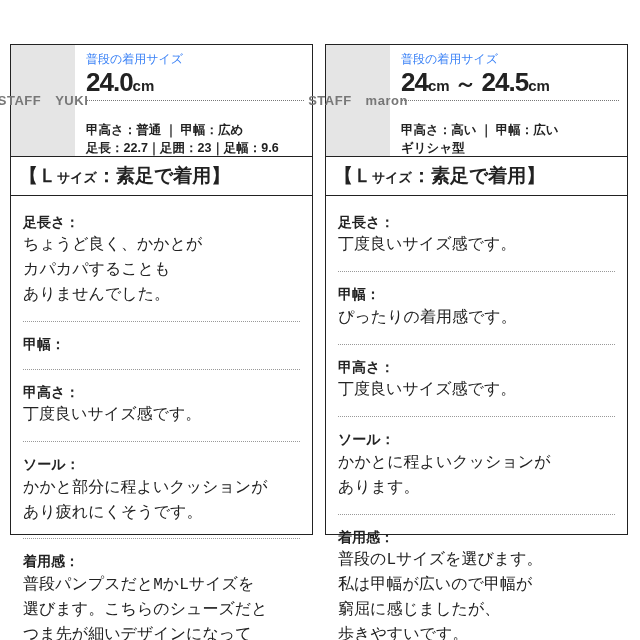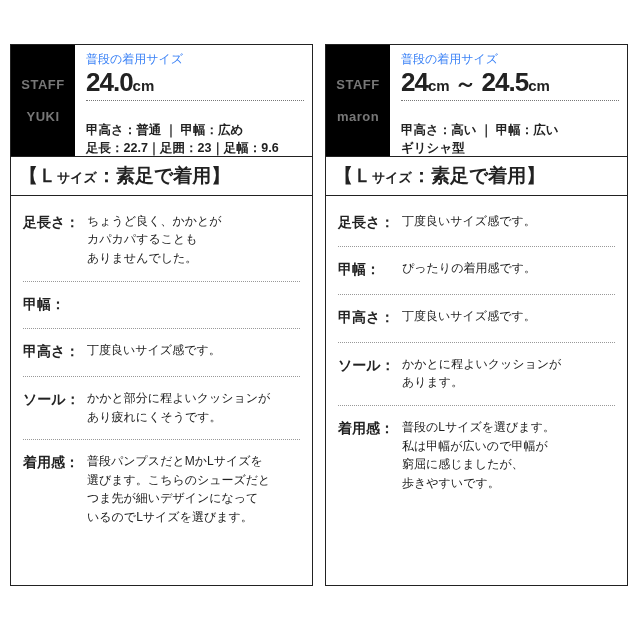--- a/index.html
+++ b/index.html
@@ -19,23 +19,23 @@
   
   .info-card {
     border:1px solid #222222;
     display:flex;
     height:113px;
     background:#ffffff;
   }
   .staff-panel {
     width:64px;
     flex:none;
-    background:#000000;
-    display:flex;
-    flex-direction:column;
+    background:#e5e5e5;
+    display:flex;
+    flex-direction:row;
     align-items:center;
     justify-content:center;
     color:#777777;
     font-weight:bold;
     font-size:13px;
     line-height:1.35;
     letter-spacing:0.5px;
     gap:14px;
   }
   .info-main { flex:1; padding:7px 8px 4px 11px; overflow:hidden; }
@@ -49,47 +49,48 @@
   }
   .size-num { font-size:26px; font-weight:bold; letter-spacing:-1px; }
   .size-unit { font-size:15px; font-weight:bold; }
   .size-sep { font-size:22px; font-weight:bold; margin:0 5px; }
   .detail-line { font-size:12.5px; font-weight:bold; line-height:1.45; white-space:nowrap; }
 
   
   .review-card {
     border:1px solid #222222;
     margin-top:-1px;
-    height:430px;
+    height:379px;
     display:flex;
     flex-direction:column;
     background:#ffffff;
   }
   .review-header {
     border-bottom:1px solid #222222;
     padding:8px 10px 7px 8px;
     font-weight:bold;
     line-height:1.2;
   }
   .review-header .big { font-size:19px; }
   .review-header .small-txt { font-size:13px; }
   .review-items { padding:4px 12px 0 12px; }
-  .review-item { display:flex; padding:12px 0 13px 0; }
+  .review-item { display:flex; padding:12px 0 13px 0;flex-direction:column; }
   .item-label {
     width:64px;
     flex:none;
     font-weight:bold;
     font-size:14px;
     line-height:1.55;
   }
   .item-text {
     flex:1;
-    font-size:12px;
+    font-size:16px;
     line-height:1.55;
     white-space:pre-line;
+    font-family:Liberation Mono, monospace;
   }
   .dotted-sep { border-top:1px dotted #999999; height:0; }
 </style>
 </head>
 <body>
 
 <div class="wrap">
 
   <div class="column">
     <div class="info-card">

